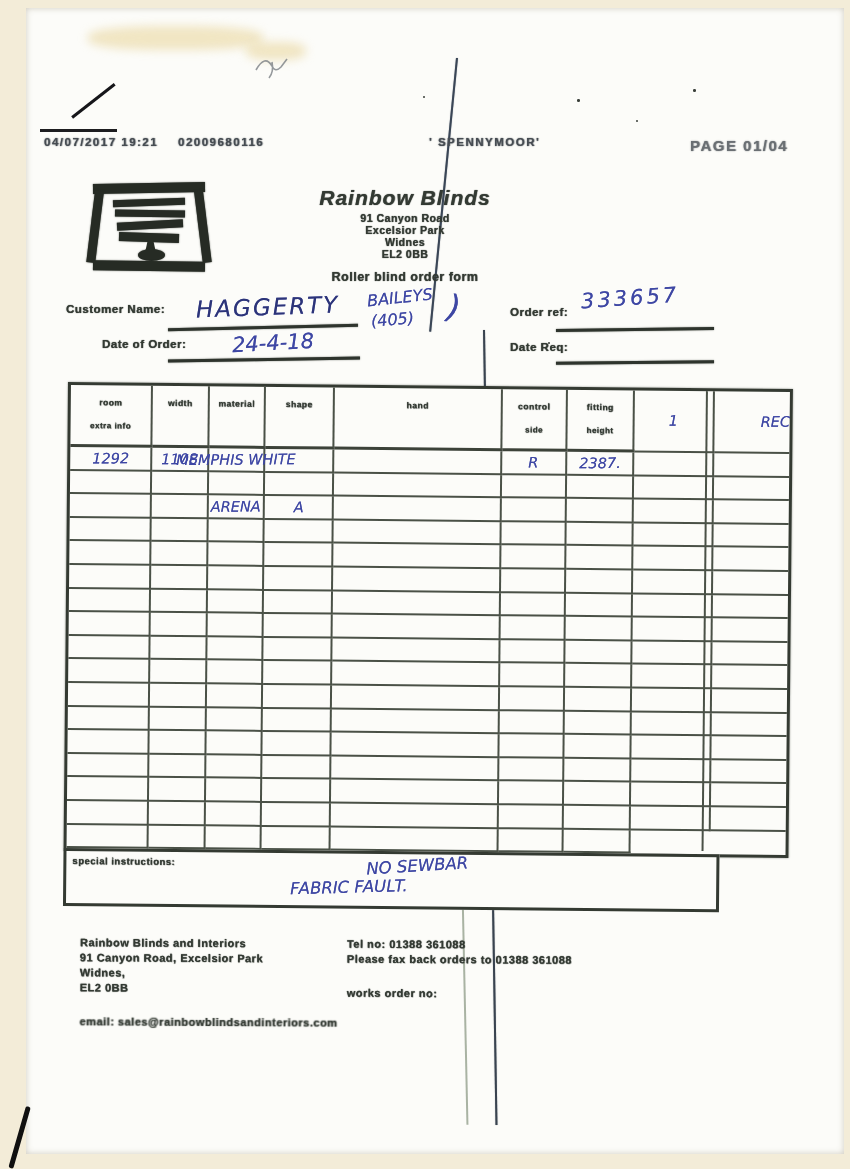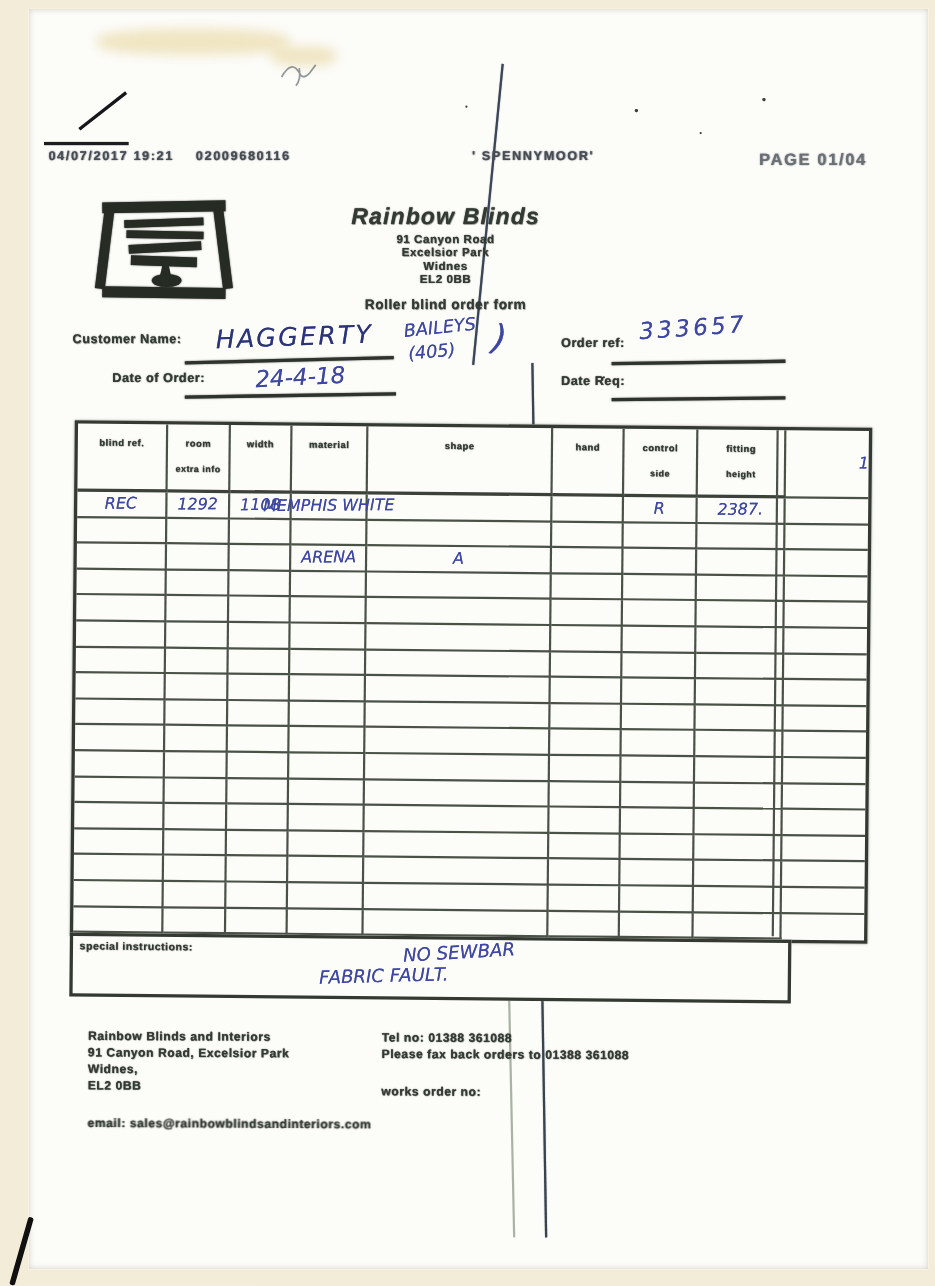--- a/index.html
+++ b/index.html
@@ -123,23 +123,20 @@
 <div class="abs fz" style="left:66px;top:338px;font-size:11.5px;margin-left:36px;">Date of Order:</div>
 <div class="abs uline" style="left:168px;top:358px;width:192px;transform:rotate(-.9deg);"></div>
 <div class="abs hwb" style="left:232px;top:331px;font-size:21px;transform:rotate(-3deg);">24-4-18</div>
 
 <div class="abs fz" style="left:510px;top:341px;font-size:11.5px;">Date Req:</div>
 <div class="abs uline" style="left:556px;top:361px;width:158px;transform:rotate(-.6deg);"></div>
 
 <div class="abs" style="left:68px;top:382px;transform:rotate(.55deg);transform-origin:top left;">
   <div id="grid">
       <div class="cell th fz">
-        <span class="l1">blind ref.</span>
-      </div>
-      <div class="cell th fz">
         <span class="l1">room</span>
         <span class="l2">extra info</span>
       </div>
       <div class="cell th fz">
         <span class="l1">width</span>
       </div>
       <div class="cell th fz">
         <span class="l1">material</span>
       </div>
       <div class="cell th fz">

